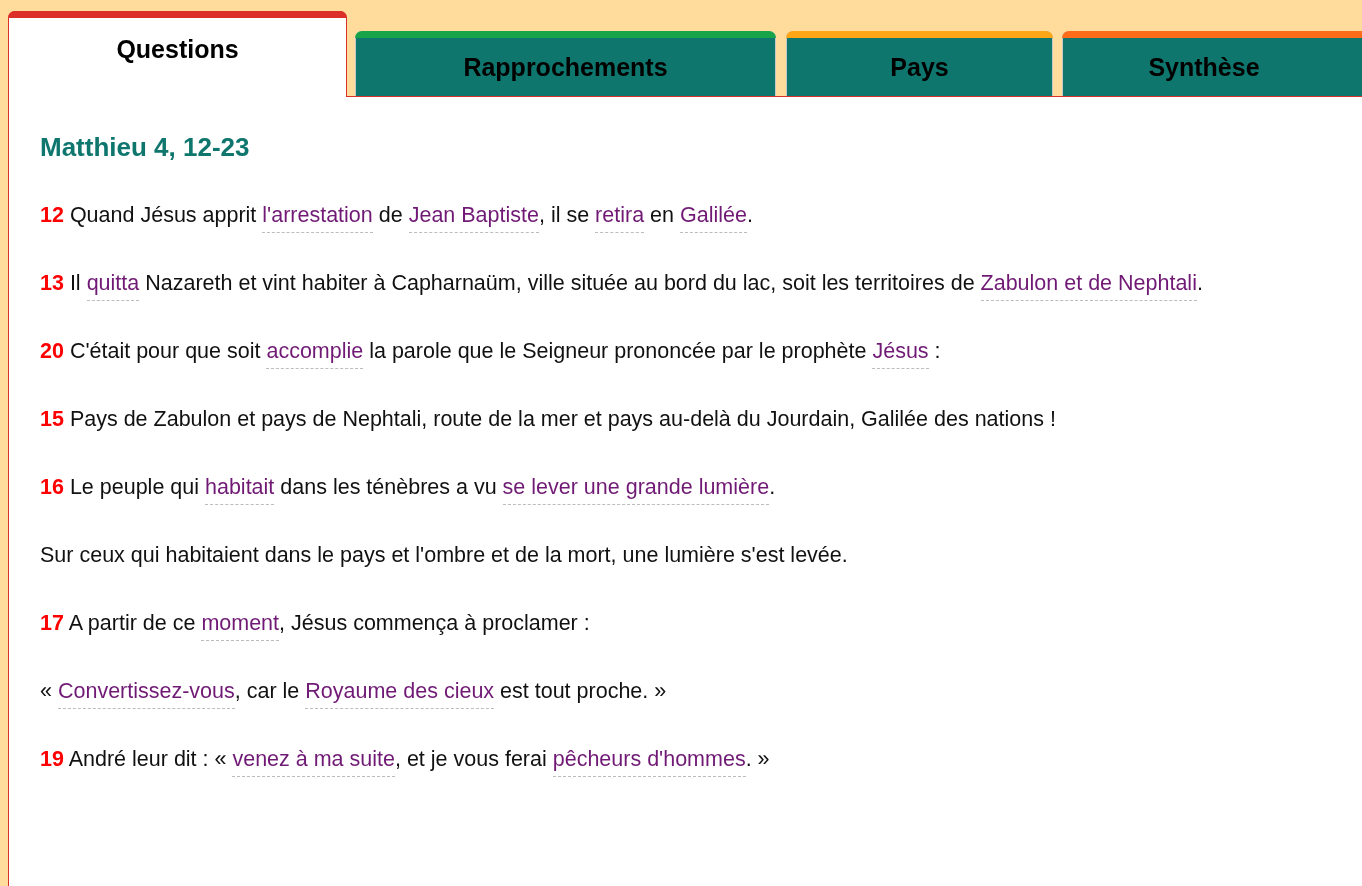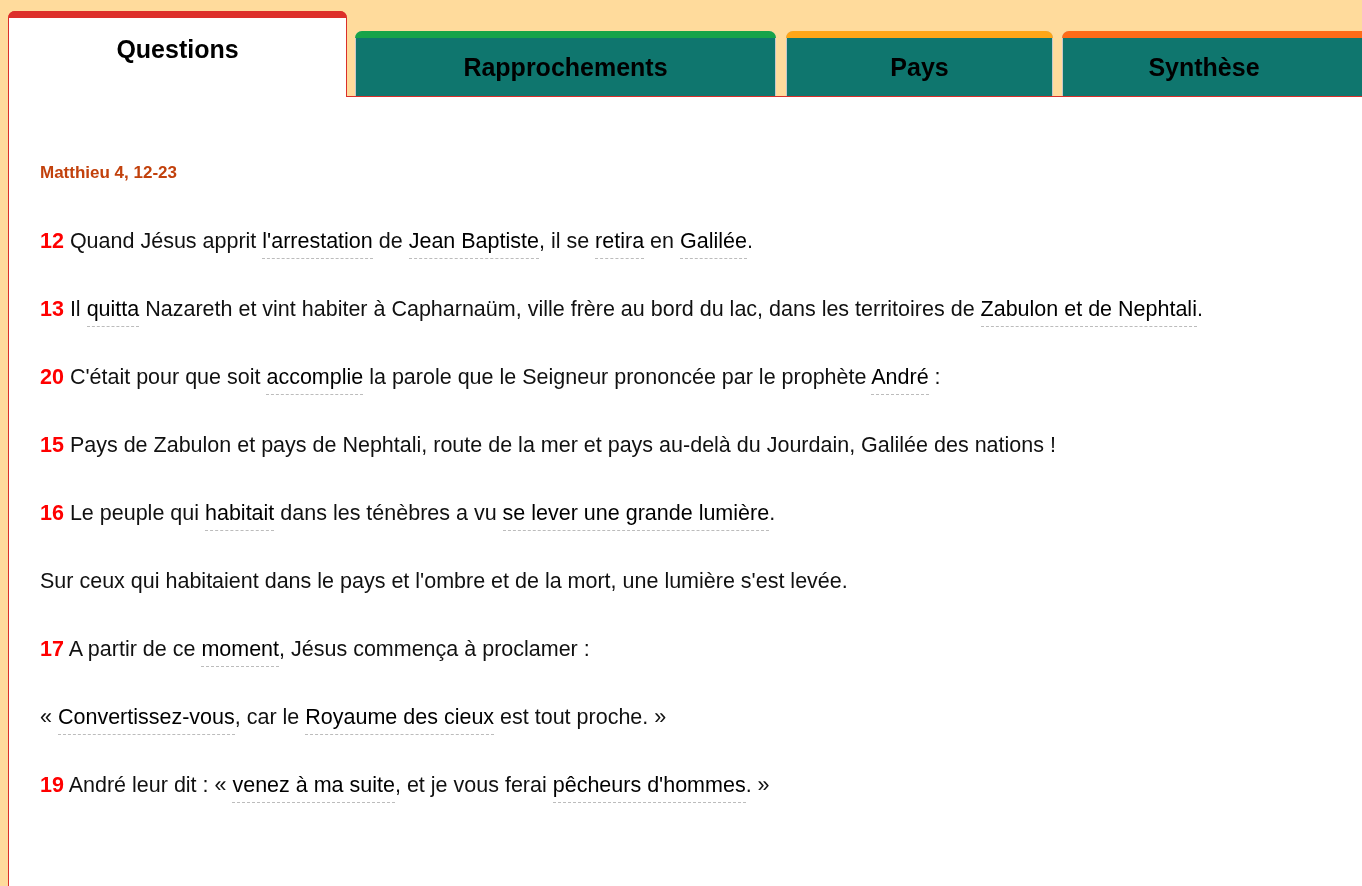--- a/index.html
+++ b/index.html
@@ -39,25 +39,25 @@
     border-left: 1px solid #d9302a;
     border-top: 1px solid #d9302a;
     z-index: 2;
   }
   .content {
     position: absolute; left: 40px; top: 128px; width: 1310px;
     z-index: 4;
     font-size: 21.5px; color: #111;
     line-height: 38px;
   }
-  .ref { font-weight: bold; font-size: 17px; color: #c2410c; height: 34px; margin-bottom: 34px; margin-top: 26px; }
+  .ref { font-weight: bold; font-size: 26px; color: #0f766e; height: 34px; margin-bottom: 34px; }
   .verse { margin-bottom: 30px; }
   .num { color: #ff0000; font-weight: bold; text-align: right; }
   .hl {
-    color: #000000;
+    color: #701a75;
     border-bottom: 1px dashed #bcbcbc;
     padding-bottom: 5px;
     cursor: pointer;
   }
 </style>
 </head>
 <body>
 
 <div class="tabs">
   <div class="tab active" style="left:8px; top:11px; width:339px; height:86px;">
@@ -77,22 +77,22 @@
     <span class="lbl" style="margin-right:36px;">Synthèse</span>
   </div>
 </div>
 
 <div class="panel"></div>
 
 <div class="content">
   <div class="ref">Matthieu 4, 12-23</div>
   <div id="verses">
       <div class="verse"><span class="num">12</span><span> Quand Jésus apprit </span><span class="hl">l'arrestation</span><span> de </span><span class="hl">Jean Baptiste</span><span>, il se </span><span class="hl">retira</span><span> en </span><span class="hl">Galilée</span><span>.</span></div>
-      <div class="verse"><span class="num">13</span><span> Il </span><span class="hl">quitta</span><span> Nazareth et vint habiter à Capharnaüm, ville frère au bord du lac, dans les territoires de </span><span class="hl">Zabulon et de Nephtali</span><span>.</span></div>
-      <div class="verse"><span class="num">20</span><span> C'était pour que soit </span><span class="hl">accomplie</span><span> la parole que le Seigneur prononcée par le prophète </span><span class="hl">André</span><span> :</span></div>
+      <div class="verse"><span class="num">13</span><span> Il </span><span class="hl">quitta</span><span> Nazareth et vint habiter à Capharnaüm, ville située au bord du lac, soit les territoires de </span><span class="hl">Zabulon et de Nephtali</span><span>.</span></div>
+      <div class="verse"><span class="num">20</span><span> C'était pour que soit </span><span class="hl">accomplie</span><span> la parole que le Seigneur prononcée par le prophète </span><span class="hl">Jésus</span><span> :</span></div>
       <div class="verse"><span class="num">15</span><span> Pays de Zabulon et pays de Nephtali, route de la mer et pays au-delà du Jourdain, Galilée des nations !</span></div>
       <div class="verse"><span class="num">16</span><span> Le peuple qui </span><span class="hl">habitait</span><span> dans les ténèbres a vu </span><span class="hl">se lever une grande lumière</span><span>.</span></div>
       <div class="verse"><span>Sur ceux qui habitaient dans le pays et l'ombre et de la mort, une lumière s'est levée.</span></div>
       <div class="verse"><span class="num">17</span><span> A partir de ce </span><span class="hl">moment</span><span>, Jésus commença à proclamer :</span></div>
       <div class="verse"><span>« </span><span class="hl">Convertissez-vous</span><span>, car le </span><span class="hl">Royaume des cieux</span><span> est tout proche. »</span></div>
       <div class="verse"><span class="num">19</span><span> André leur dit : « </span><span class="hl">venez à ma suite</span><span>, et je vous ferai </span><span class="hl">pêcheurs d'hommes</span><span>. »</span></div>
     </div>
 </div>
 
 </body></html>

